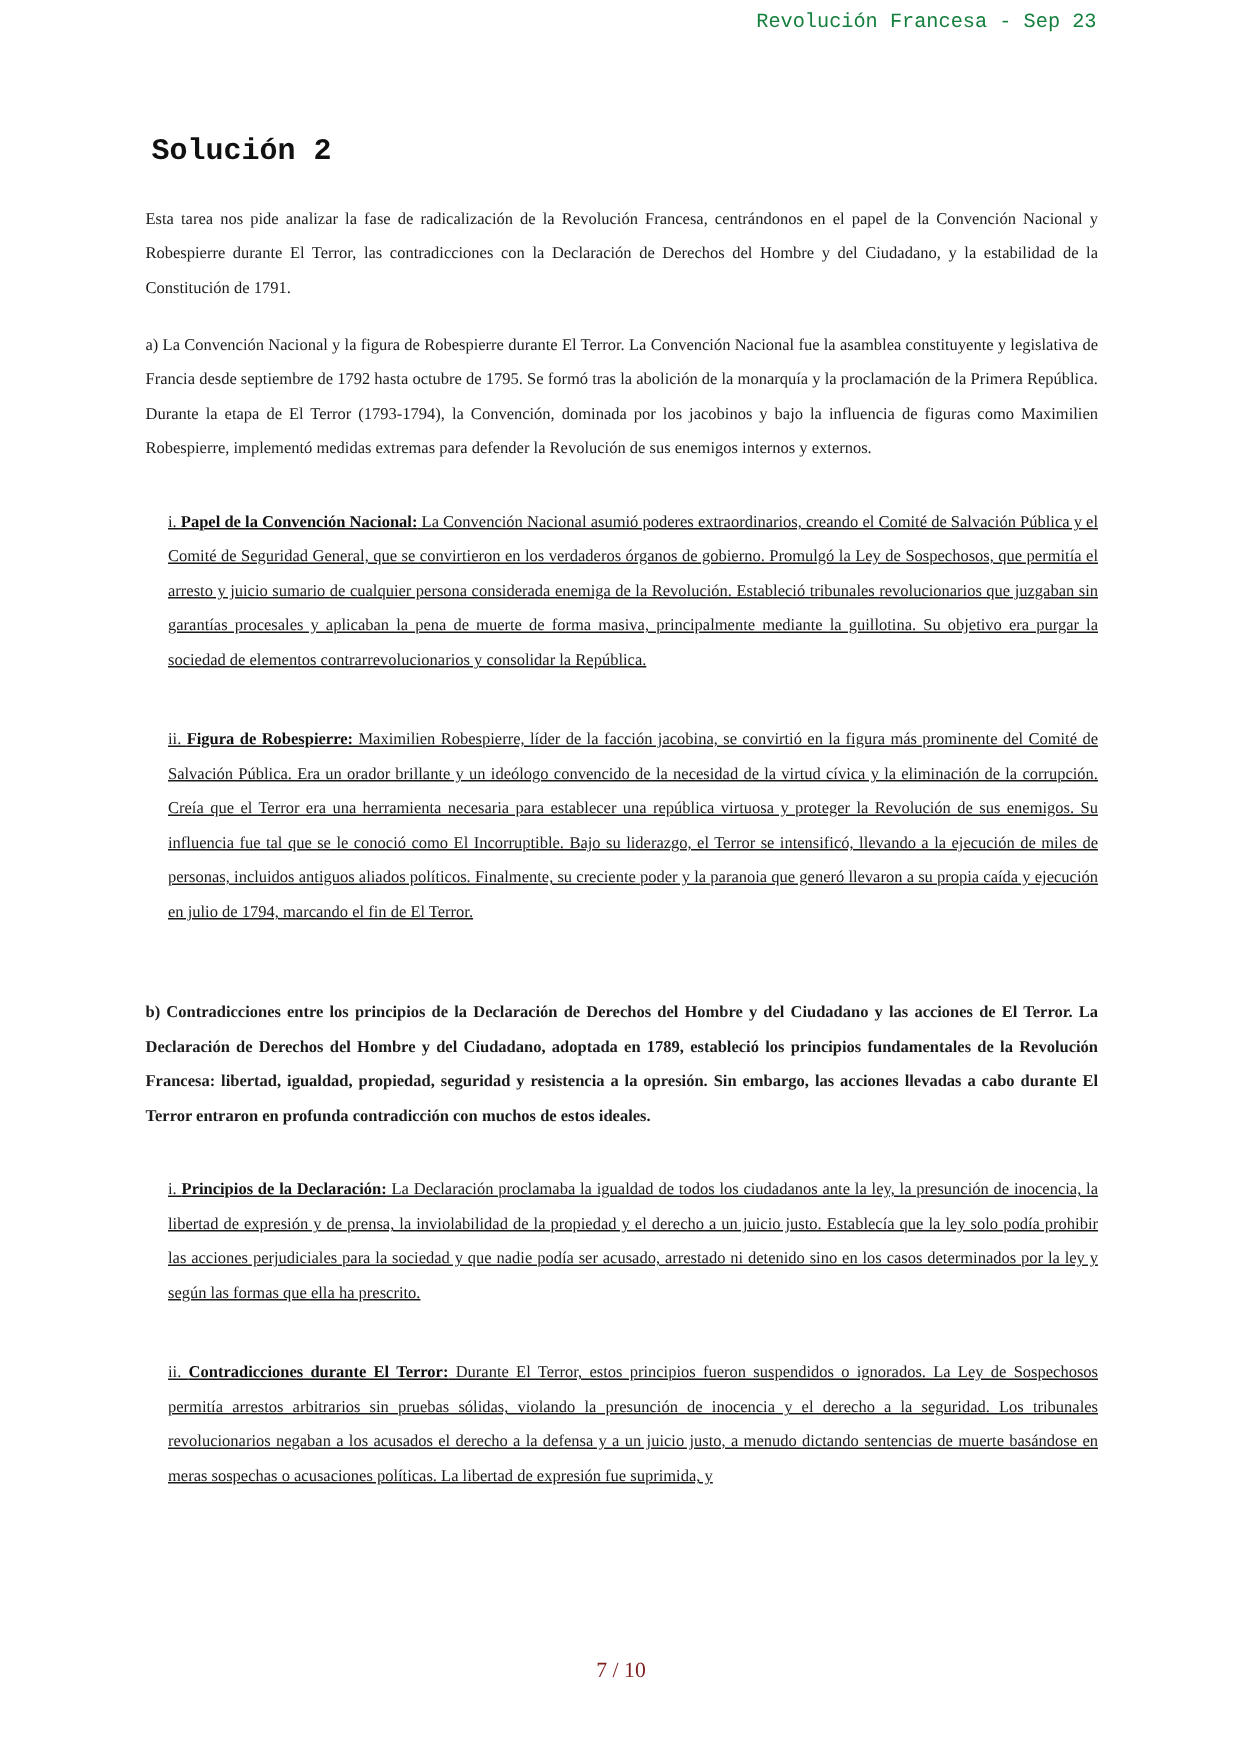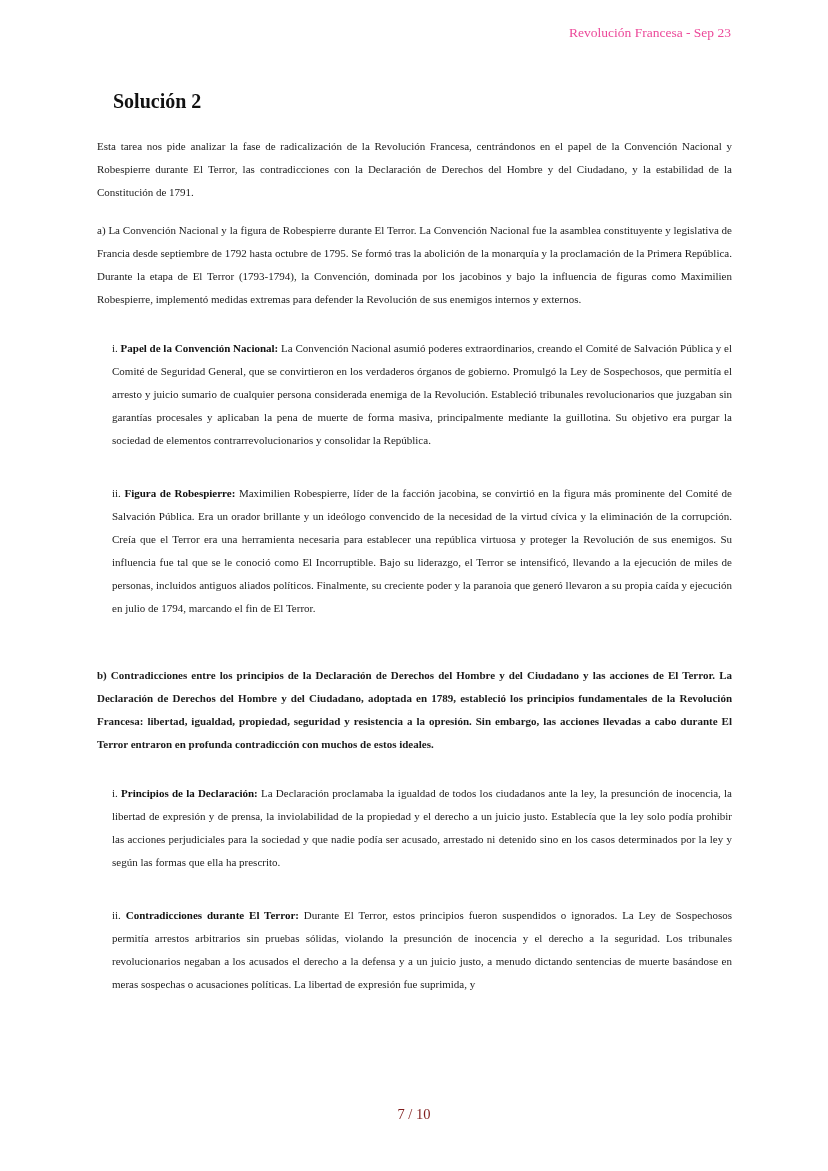--- a/index.html
+++ b/index.html
@@ -13,49 +13,52 @@
     height: 1171px;
     margin: 0 auto;
     background: #ffffff;
     box-sizing: border-box;
     font-family: "Liberation Serif", "DejaVu Serif", serif;
     color: #1b1b1b;
     overflow: hidden;
   }
   .page-header {
     position: absolute;
-    top: 25px;
+    top: 8px;
     right: 97px;
     font-size: 13.5px;
-    color: #ec4899;
+    color: #15803d;
+    font-family: Liberation Mono, monospace;
   }
   .content {
     position: absolute;
     top: 0;
     left: 97px;
     right: 96px;
   }
   .title {
-    margin: 90px 0 22px 16px;
+    margin: 90px 0 22px 4px;
     font-size: 20px;
     font-weight: bold;
     color: #111111;
+    font-family: Liberation Mono, monospace;
   }
   .para {
     margin: 0 0 15px 0;
     font-size: 11px;
     line-height: 23px;
     text-align: justify;
     color: #1b1b1b;
   }
   .sublist {
     margin: 26px 0 0 15px;
   }
   .sublist .item {
     margin-bottom: 30px;
+    text-decoration: underline;
   }
   .item strong {
     font-weight: bold;
     color: #111111;
   }
   .section-b {
     margin-top: 44px;
     font-weight: bold;
   }
   .page-footer {

